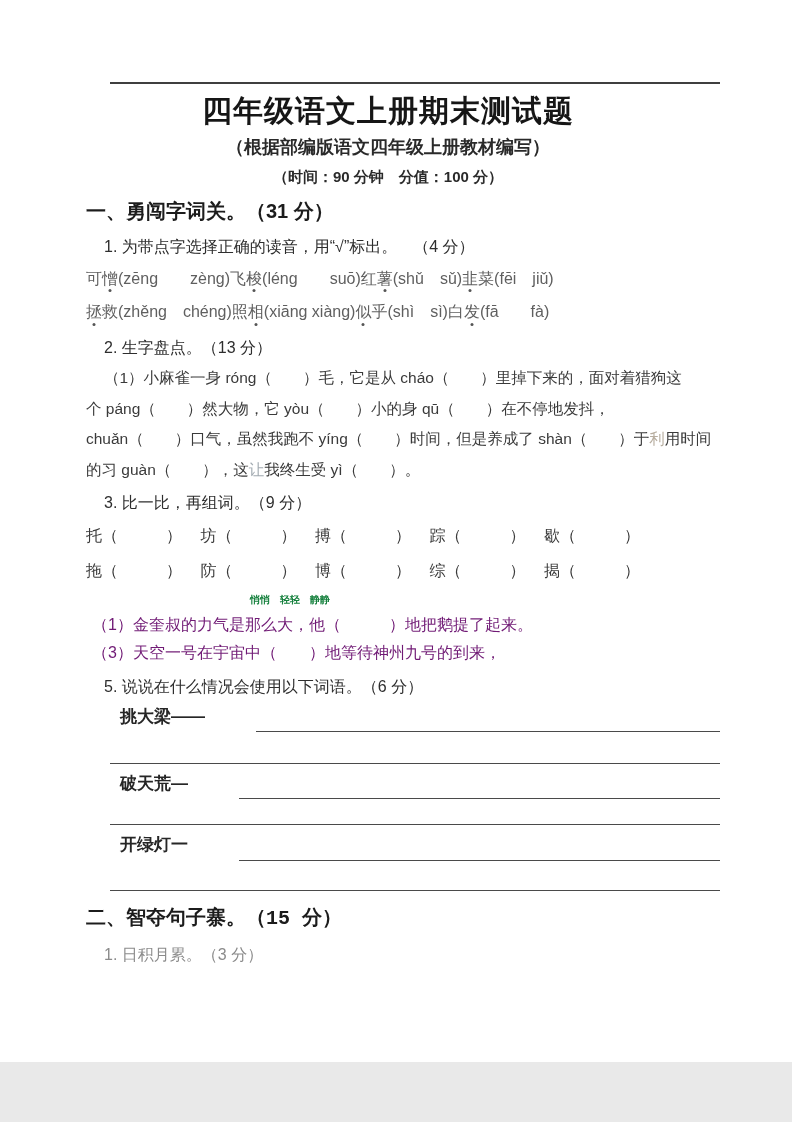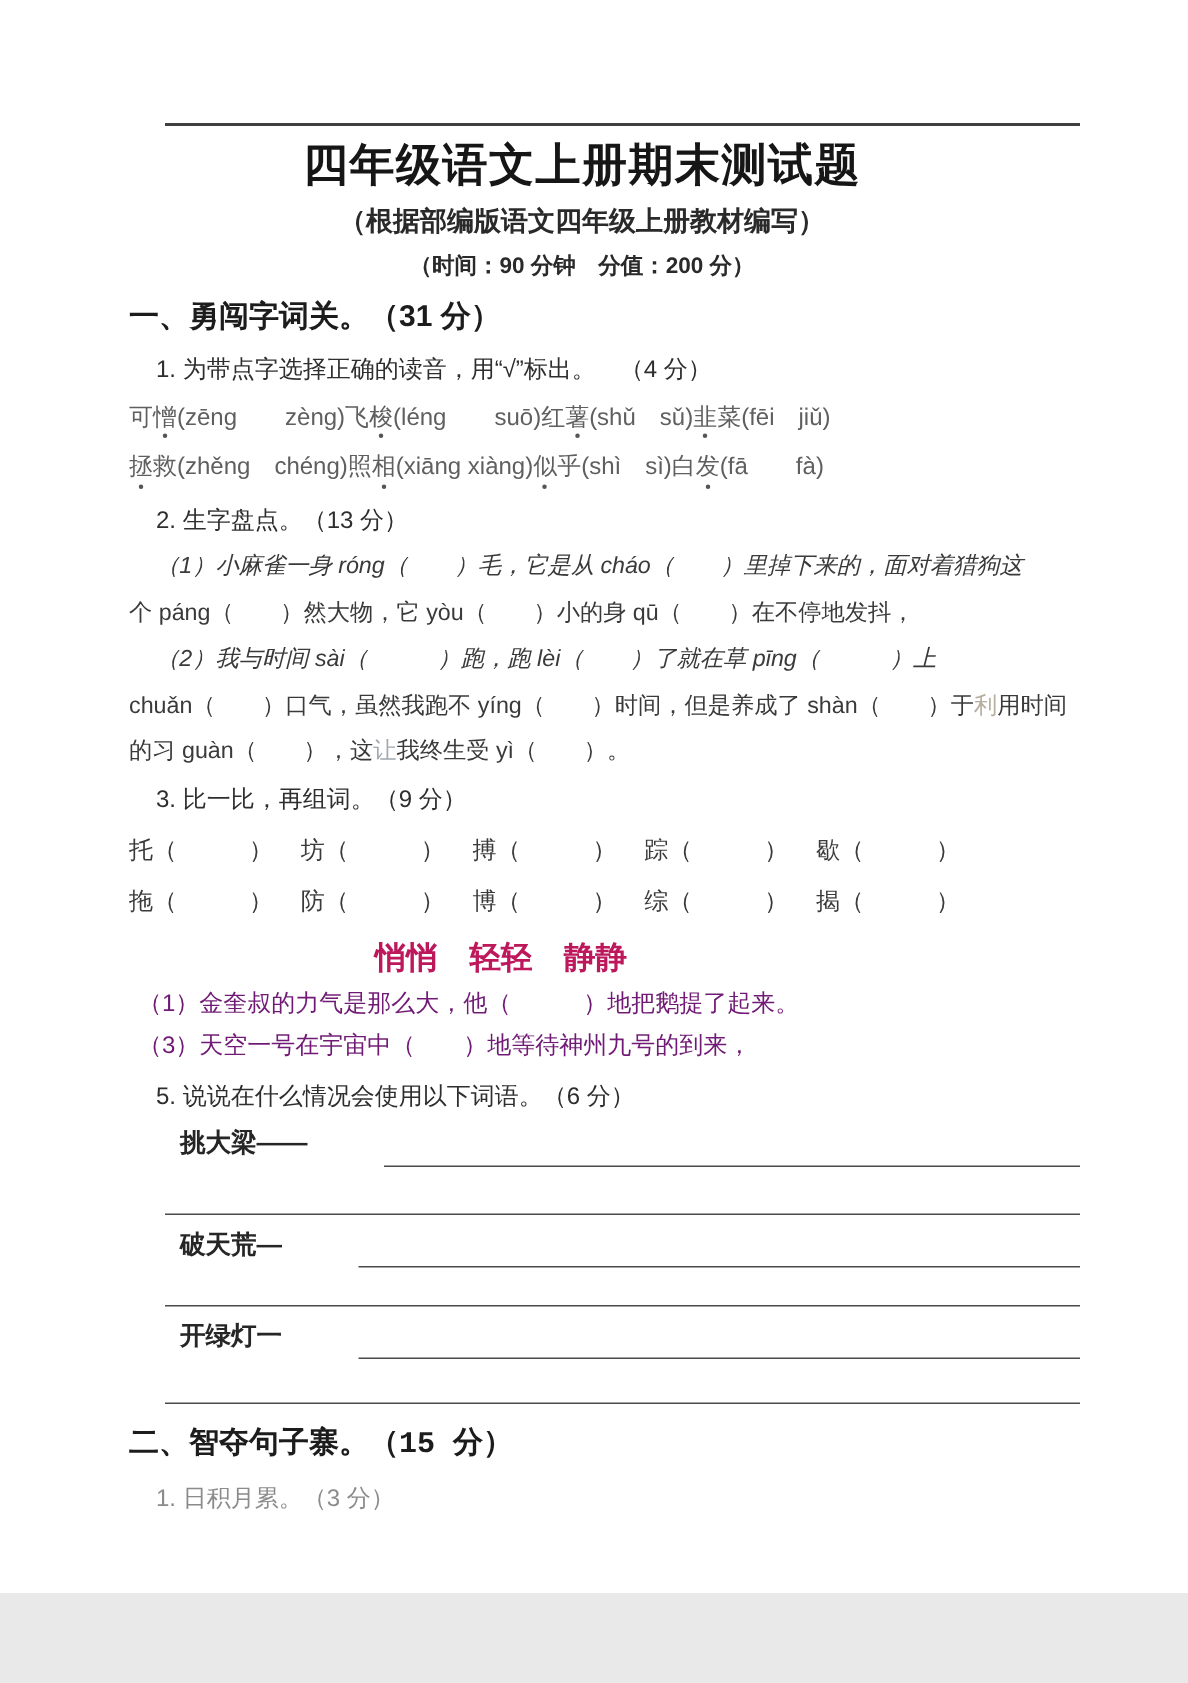--- a/index.html
+++ b/index.html
@@ -17,26 +17,26 @@
   .sec-heading{font-size:20px;font-weight:bold;color:#1c1c1c;margin-top:12px;line-height:1.2;}
   .q-prompt{font-size:16px;margin-top:14px;padding-left:18px;line-height:1.2;white-space:nowrap;}
   .pinyin-row{display:flex;font-size:16px;color:#5f5f5f;
     margin-top:13px;padding-right:18px;white-space:nowrap;line-height:1.3;}
   .pinyin-row.r2{padding-right:80px;}
   .py-item{white-space:nowrap;}
   .du{position:relative;display:inline-block;}
   .du::after{content:"";position:absolute;left:50%;bottom:-3px;transform:translateX(-50%);
     width:3px;height:3px;border-radius:50%;background:#555;}
   .body-line{font-size:15.5px;color:#3a3a3a;margin-top:11px;line-height:1.25;white-space:nowrap;}
-  .body-line.indent1{padding-left:18px;font-style:italic;}
+  .body-line.indent1{padding-left:18px;}
   .faded-li{color:#b7ad9f;}
   .faded-rang{color:#a2aab1;}
   .compare-row{display:flex;justify-content:space-between;margin-top:14px;margin-right:80px;
     font-size:16px;color:#3a3a3a;white-space:nowrap;line-height:1.3;}
-  .options-line{font-size:21px;font-weight:bold;color:#be185d;margin-top:11px;padding-left:164px;white-space:nowrap;}
+  .options-line{font-size:10px;font-weight:bold;color:#15803d;margin-top:11px;padding-left:164px;white-space:nowrap;}
   .fill-item{font-size:16px;color:#701a75;margin-top:8px;padding-left:6px;white-space:nowrap;line-height:1.25;}
   .term-row{display:flex;margin-top:10px;padding-left:34px;align-items:flex-end;gap:45px;}
   .term{font-size:17px;font-weight:bold;color:#262626;white-space:nowrap;line-height:1.25;}
   .ans-line{flex:1;border-bottom:1.5px solid #4a4a4a;margin-left:6px;transform:translateY(5px);height:1px;}
   .full-line{border-bottom:1.5px solid #4a4a4a;margin-left:24px;height:0;}
   .fl-1{margin-top:36px;}
   .fl-2{margin-top:30px;}
   .fl-3{margin-top:34px;}
   .tr-2,.tr-3{margin-top:9px;}
   .sec2-heading{margin-top:16px;font-family:Liberation Mono, monospace;}
@@ -45,21 +45,21 @@
 </head>
 <body>
 
 <div class="page">
 
   <div class="top-rule"></div>
 
   <div class="header">
     <div class="title">四年级语文上册期末测试题</div>
     <div class="subtitle">（根据部编版语文四年级上册教材编写）</div>
-    <div class="meta">（时间：90 分钟　分值：200 分）</div>
+    <div class="meta">（时间：90 分钟　分值：100 分）</div>
   </div>
 
   <div class="sec-heading">一、勇闯字词关。（31 分）</div>
 
   <div class="q-prompt">1. 为带点字选择正确的读音，用“√”标出。　（4 分）</div>
 
   <div class="pinyin-row r1">
     <span class="py-item"><span>可</span><span class="du">憎</span><span></span><span>(zēng　　zèng)</span></span>
     <span class="py-item"><span>飞</span><span class="du">梭</span><span></span><span>(léng　　suō)</span></span>
     <span class="py-item"><span>红</span><span class="du">薯</span><span></span><span>(shǔ　sǔ)</span></span>
@@ -69,21 +69,20 @@
   <div class="pinyin-row r2">
     <span class="py-item"><span></span><span class="du">拯</span><span>救</span><span>(zhěng　chéng)</span></span>
     <span class="py-item"><span>照</span><span class="du">相</span><span></span><span>(xiāng xiàng)</span></span>
     <span class="py-item"><span></span><span class="du">似</span><span>乎</span><span>(shì　sì)</span></span>
     <span class="py-item"><span>白</span><span class="du">发</span><span></span><span>(fā　　fà)</span></span>
   </div>
 
   <div class="q-prompt" style="margin-top:15px;">2. 生字盘点。（13 分）</div>
   <div class="body-line indent1">（1）小麻雀一身 róng（　　）毛，它是从 cháo（　　）里掉下来的，面对着猎狗这</div>
   <div class="body-line">个 páng（　　）然大物，它 yòu（　　）小的身 qū（　　）在不停地发抖，</div>
-  <div class="body-line indent1" style="margin-top:12px;">（2）我与时间 sài（　　　）跑，跑 lèi（　　）了就在草 pīng（　　　）上</div>
   <div class="body-line"><span>chuǎn（　　）口气，虽然我跑不 yíng（　　）时间，但是养成了 shàn（　　）于</span><span class="faded-li">利</span><span>用时间</span></div>
   <div class="body-line"><span>的习 guàn（　　），这</span><span class="faded-rang">让</span><span>我终生受 yì（　　）。</span></div>
 
   <div class="q-prompt">3. 比一比，再组词。（9 分）</div>
   <div class="compare-row">
     <span class="cmp-cell"><span>托</span><span>（　　　）</span></span>
     <span class="cmp-cell"><span>坊</span><span>（　　　）</span></span>
     <span class="cmp-cell"><span>搏</span><span>（　　　）</span></span>
     <span class="cmp-cell"><span>踪</span><span>（　　　）</span></span>
     <span class="cmp-cell"><span>歇</span><span>（　　　）</span></span>

